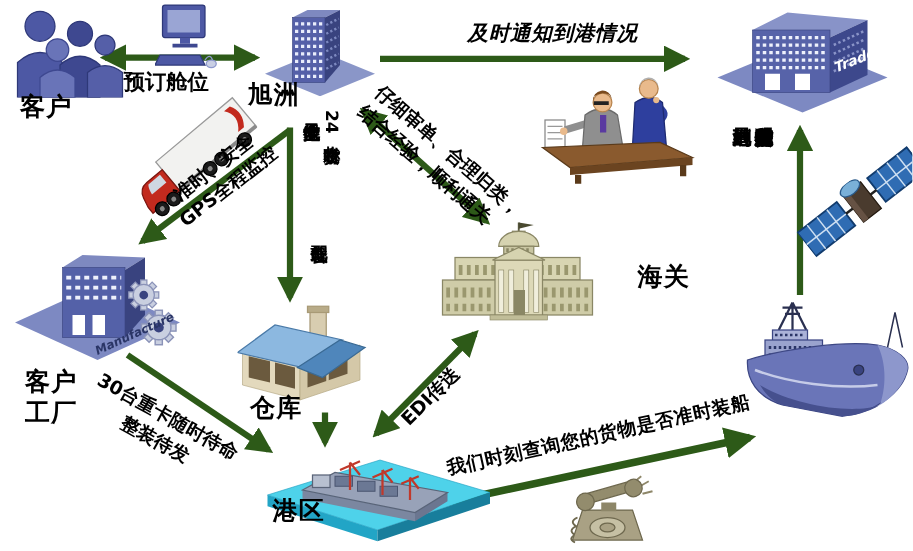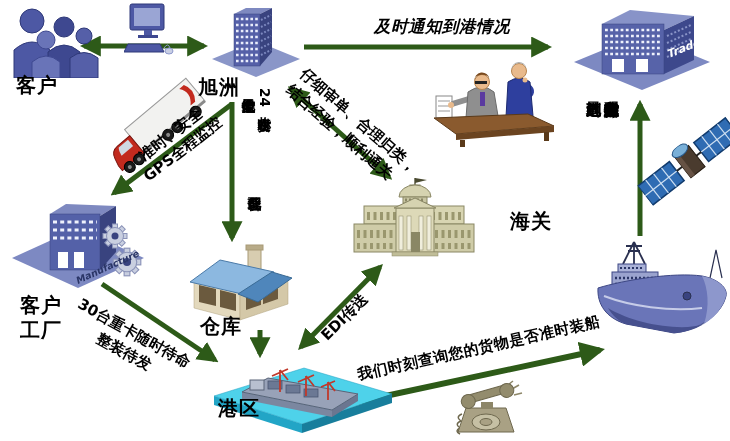--- a/index.html
+++ b/index.html
@@ -330,21 +330,22 @@
       <g transform="translate(39,14) rotate(-16)">
         <rect x="-20" y="-4" width="40" height="8" rx="4" fill="#938c6d" stroke="#6e684e"></rect>
         <circle cx="-20" cy="2" r="7" fill="#938c6d" stroke="#6e684e"></circle>
         <circle cx="20" cy="2" r="7" fill="#938c6d" stroke="#6e684e"></circle>
       </g>
       <rect x="33" y="22" width="12" height="7" fill="#8d8668"></rect>
     </svg>
   </div>
 
   <div class="lbl big" style="left:16px;top:74px;">客户</div>
-  <div class="lbl big" style="left:198px;top:76px;">旭洲</div>
+  <div class="lbl" style="left:99px;top:56px;font-size:17px;">预订舱位</div>
+  <div class="lbl big" style="left:198px;top:64px;">旭洲</div>
   <div class="lbl mid" style="left:374px;top:17px;">及时通知到港情况</div>
 
   <div class="lbl sm rot" style="left:309px;top:64px;transform:rotate(41deg);line-height:21px;">
     <div>仔细审单、合理归类，</div>
     <div>结合经验，顺利通关</div>
   </div>
 
   <div class="lbl sm rot ctr" style="left:118px;top:164px;width:120px;transform:rotate(-38deg);line-height:19px;">
     <div>准时、安全</div>
     <div>GPS全程监控</div>

